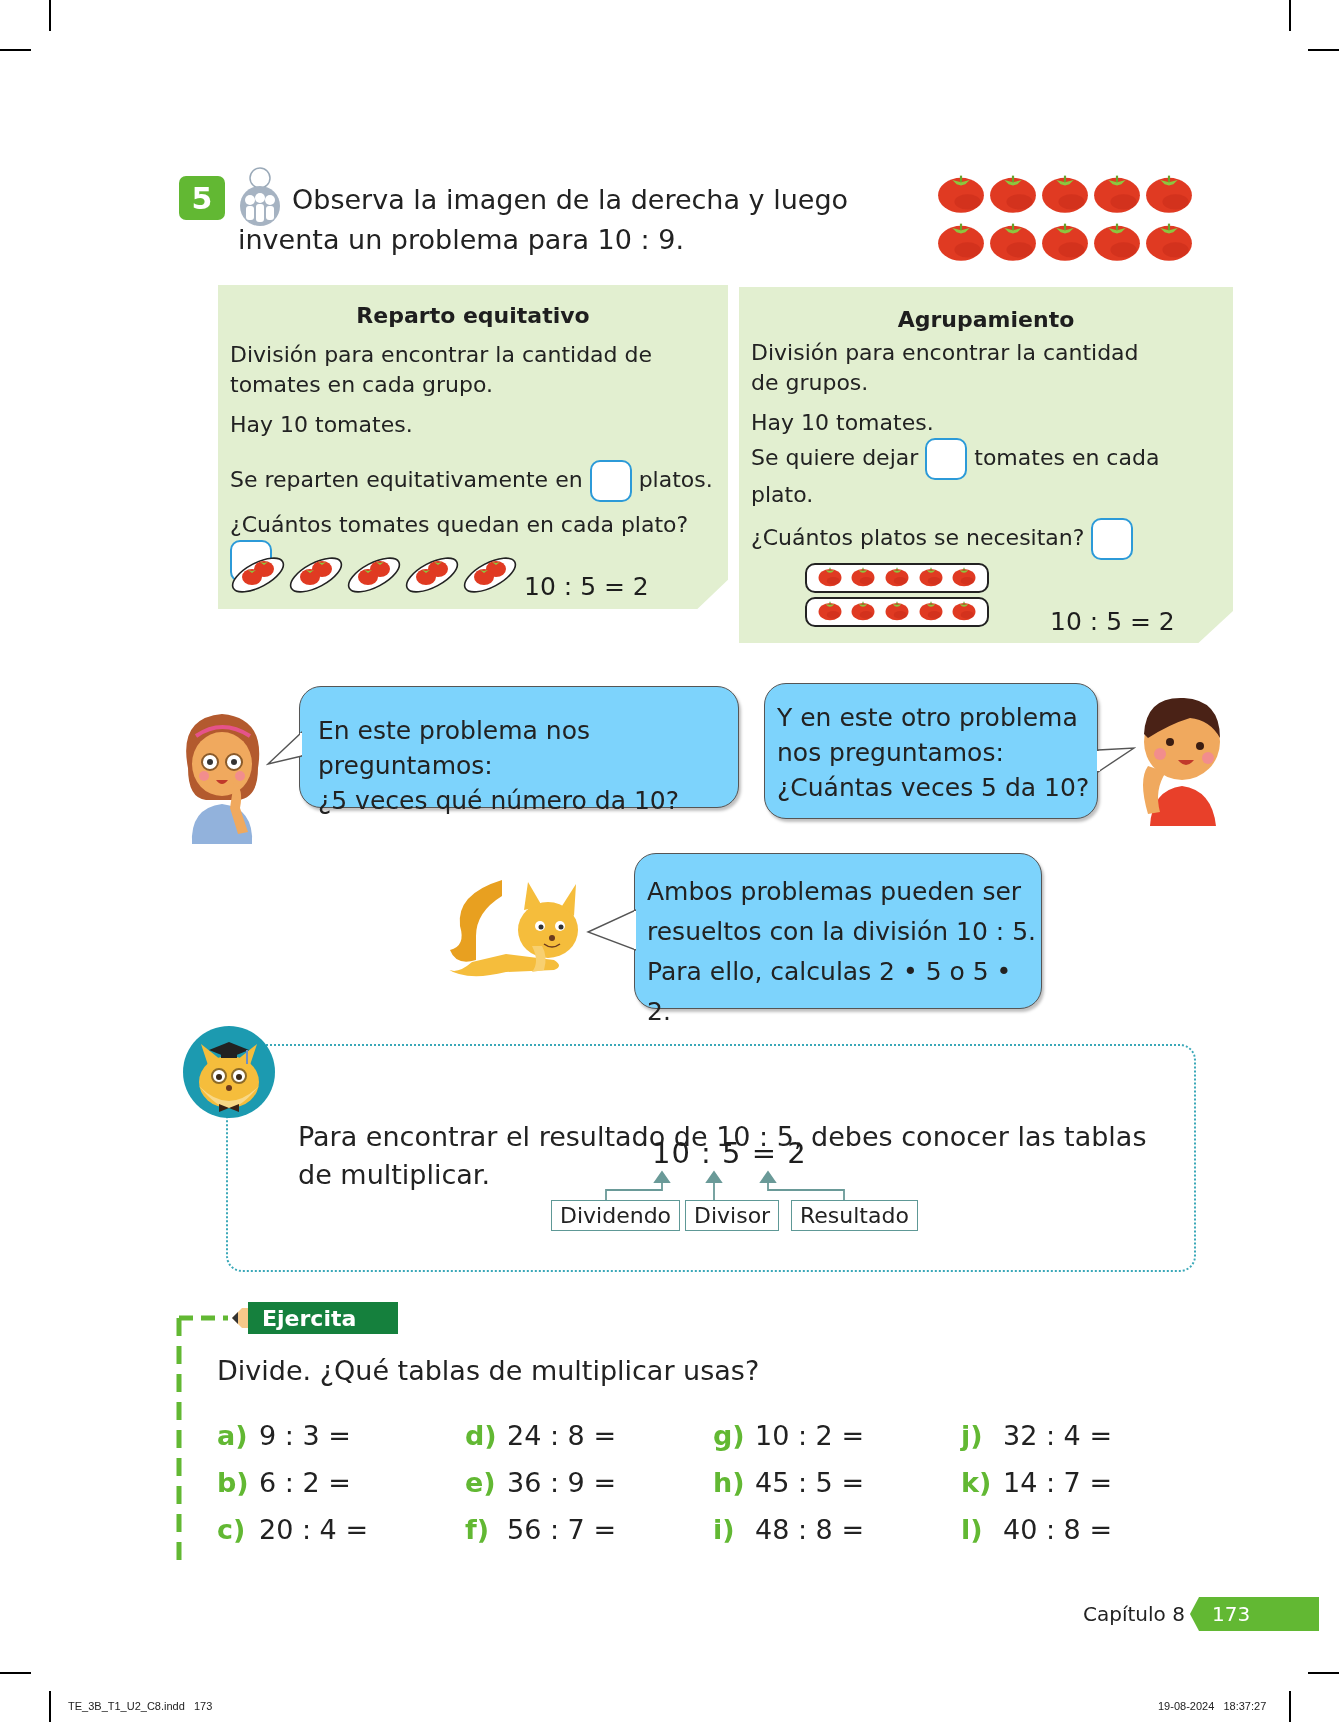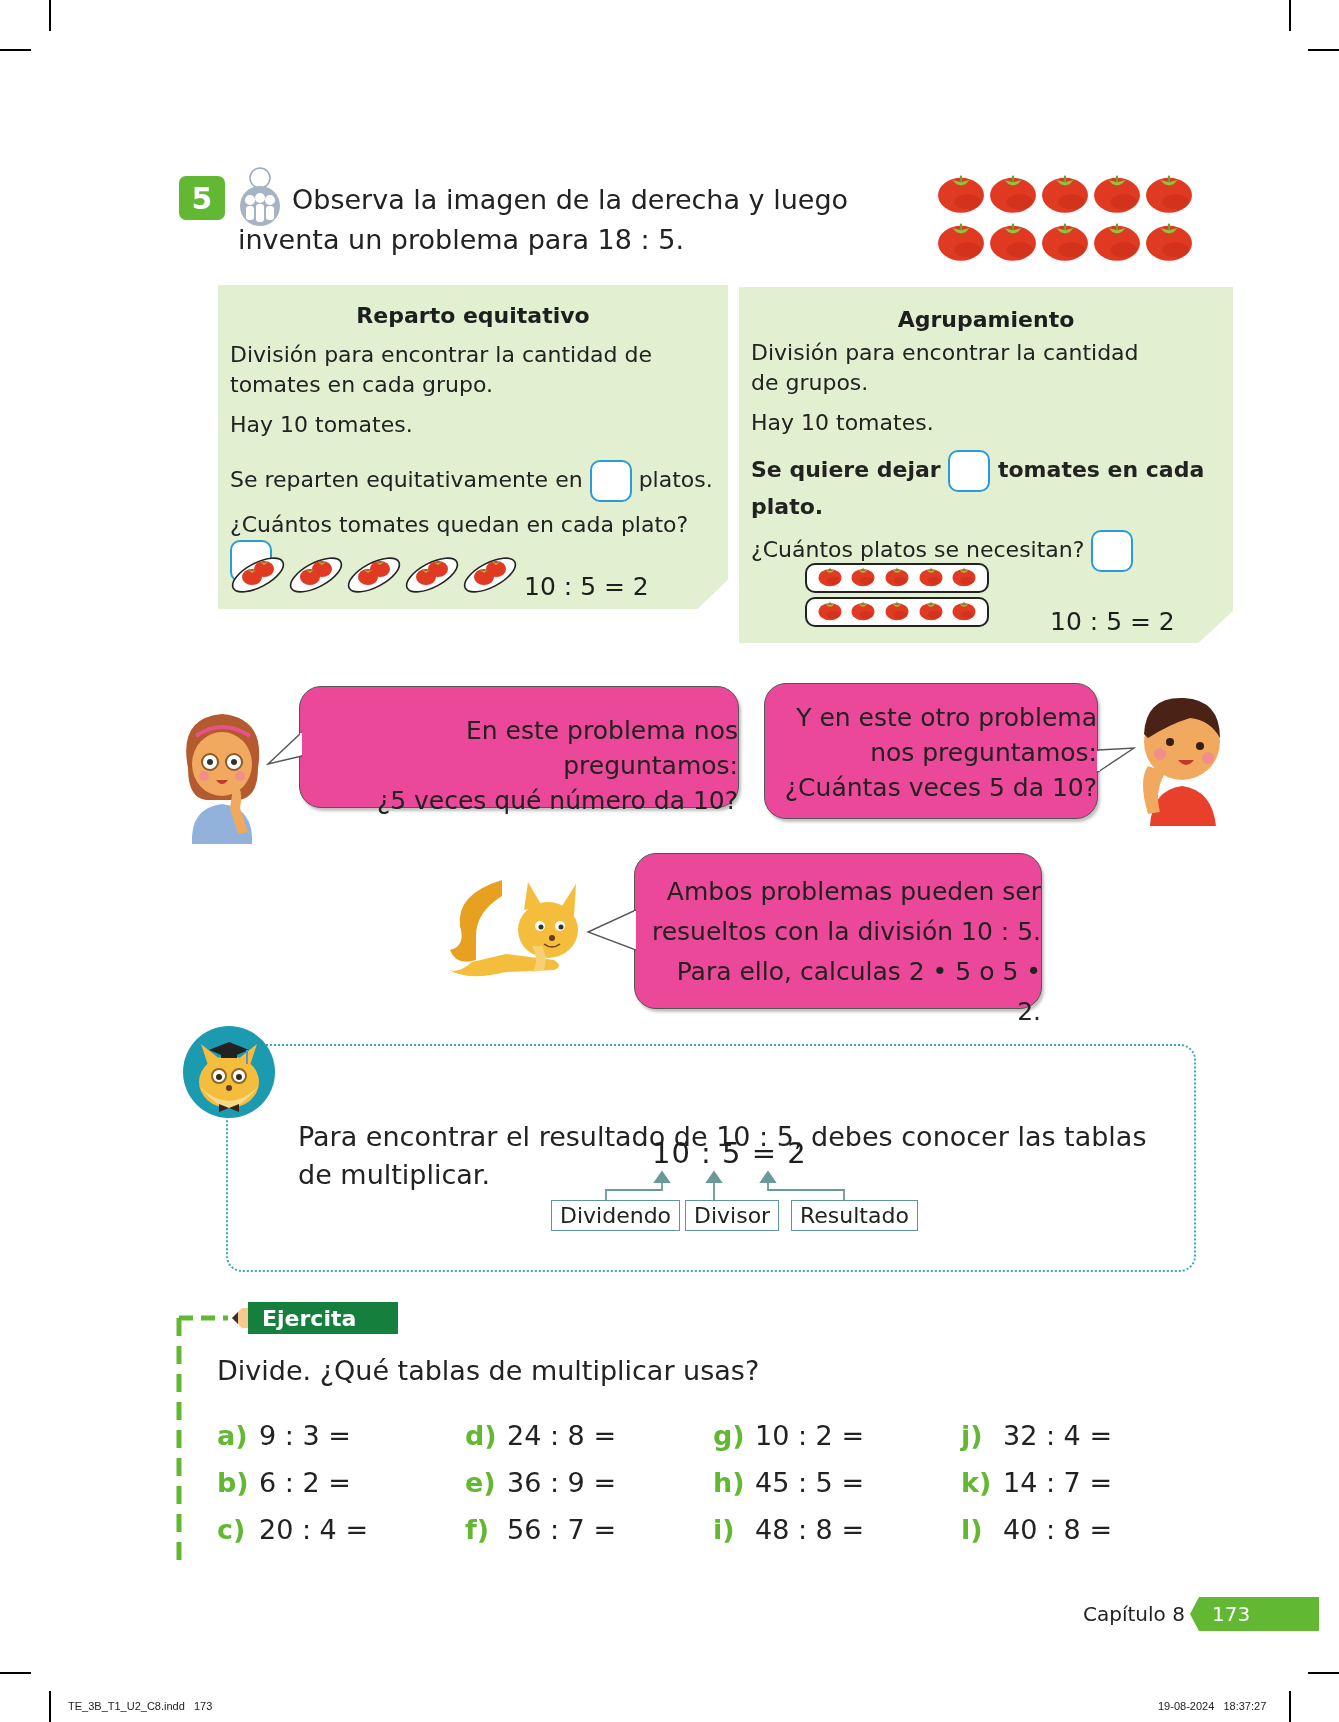--- a/index.html
+++ b/index.html
@@ -23,21 +23,21 @@
   .answer-box { display:inline-block; width:42px; height:42px; border:2.5px solid #2c9ad8; border-radius:10px; background:#fff; vertical-align:middle; box-sizing:border-box; }
 
   .plates { left:230px; top:553px; display:flex; gap:6px; }
   .plate { width:52px; height:40px; position:relative; }
   .eq-a { left:524px; top:572px; font-size:25px; }
   .rows-b { left:805px; top:563px; }
   .row-pill { width:184px; height:30px; border:2px solid #222; border-radius:10px; background:#fff; display:flex; align-items:center; justify-content:space-around; padding:0 6px; box-sizing:border-box; margin-bottom:4px; }
   .eq-b { left:1050px; top:607px; font-size:25px; }
 
   
-  .bubble { background:#ec4899; border:1.6px solid #555; border-radius:22px; box-shadow:2px 3px 3px rgba(0,0,0,0.25); font-size:25px; line-height:35px; color:#222; box-sizing:border-box;text-align:right; }
+  .bubble { background:#7dd3fc; border:1.6px solid #555; border-radius:22px; box-shadow:2px 3px 3px rgba(0,0,0,0.25); font-size:25px; line-height:35px; color:#222; box-sizing:border-box; }
   .bubble-1 { left:299px; top:686px; width:440px; height:122px; padding:26px 0 0 18px; }
   .bubble-2 { left:764px; top:683px; width:334px; height:136px; padding:16px 0 0 12px; }
   .bubble-3 { left:634px; top:853px; width:408px; height:156px; padding:18px 0 0 12px; line-height:40px; }
 
   
   .info-box { left:226px; top:1044px; width:970px; height:228px; border:2.5px dotted #3aa8b8; border-radius:16px; box-sizing:border-box; }
   .info-text { left:298px; top:1070px; width:880px; font-size:27px; line-height:38px; color:#222;margin-top:48px; }
   .formula { left:652px; top:1136px; font-size:29px; letter-spacing:1px; }
   .term-box { border:1.5px solid #5e9896; font-size:22px; padding:2px 8px; background:#fff; color:#222; }
 
@@ -73,21 +73,21 @@
     <circle cx="15" cy="34" r="5" fill="#fff"></circle>
       <circle cx="35" cy="34" r="5" fill="#fff"></circle>
     <circle cx="25" cy="32" r="5" fill="#fff"></circle>
     <rect x="11" y="40" width="8" height="14" rx="3" fill="#fff"></rect>
     <rect x="21" y="38" width="8" height="18" rx="3" fill="#fff"></rect>
     <rect x="31" y="40" width="8" height="14" rx="3" fill="#fff"></rect>
   </svg>
 </div>
 <div class="abs instr">
   <span class="l1">Observa la imagen de la derecha y luego</span>
-  <span>inventa un problema para 18 : 5.</span>
+  <span>inventa un problema para 10 : 9.</span>
 </div>
 <div class="abs tomato-grid" id="tomato-grid">
     <div><svg width="48" height="44" viewBox="0 0 44 40">
         <ellipse cx="22" cy="23" rx="21" ry="16" fill="#e03a22"></ellipse>
         <ellipse cx="28" cy="29" rx="12" ry="7" fill="#c92d1a" opacity="0.6"></ellipse>
         <path d="M14 9 L22 11 L30 9 L26 13 L22 14 L18 13Z" fill="#8cc63f"></path>
         <line x1="22" y1="5" x2="22" y2="11" stroke="#6aa22a" stroke-width="2"></line>
       </svg></div>
     <div><svg width="48" height="44" viewBox="0 0 44 40">
         <ellipse cx="22" cy="23" rx="21" ry="16" fill="#e03a22"></ellipse>
@@ -196,21 +196,21 @@
         <path d="M18 17 L22 18 L26 17 L22 20Z" fill="#8cc63f"></path>
       </svg></div>
   </div>
 <div class="abs eq-a">10 : 5 = 2</div>
 
 <div class="abs card card-b">
   <h3 style="padding-top:20px;">Agrupamiento</h3>
   <p style="margin-top:6px;">División para encontrar la cantidad</p>
   <p>de grupos.</p>
   <p style="margin-top:10px;">Hay 10 tomates.</p>
-  <p style="margin-top:12px;font-weight:bold;">
+  <p style="">
     <span>Se quiere dejar</span>
     <span class="answer-box"></span>
     <span>tomates en cada plato.</span>
   </p>
   <p style="margin-top:8px;">
     <span>¿Cuántos platos se necesitan?</span>
     <span class="answer-box"></span>
   </p>
 </div>
 <div class="abs rows-b" id="rows-b">

